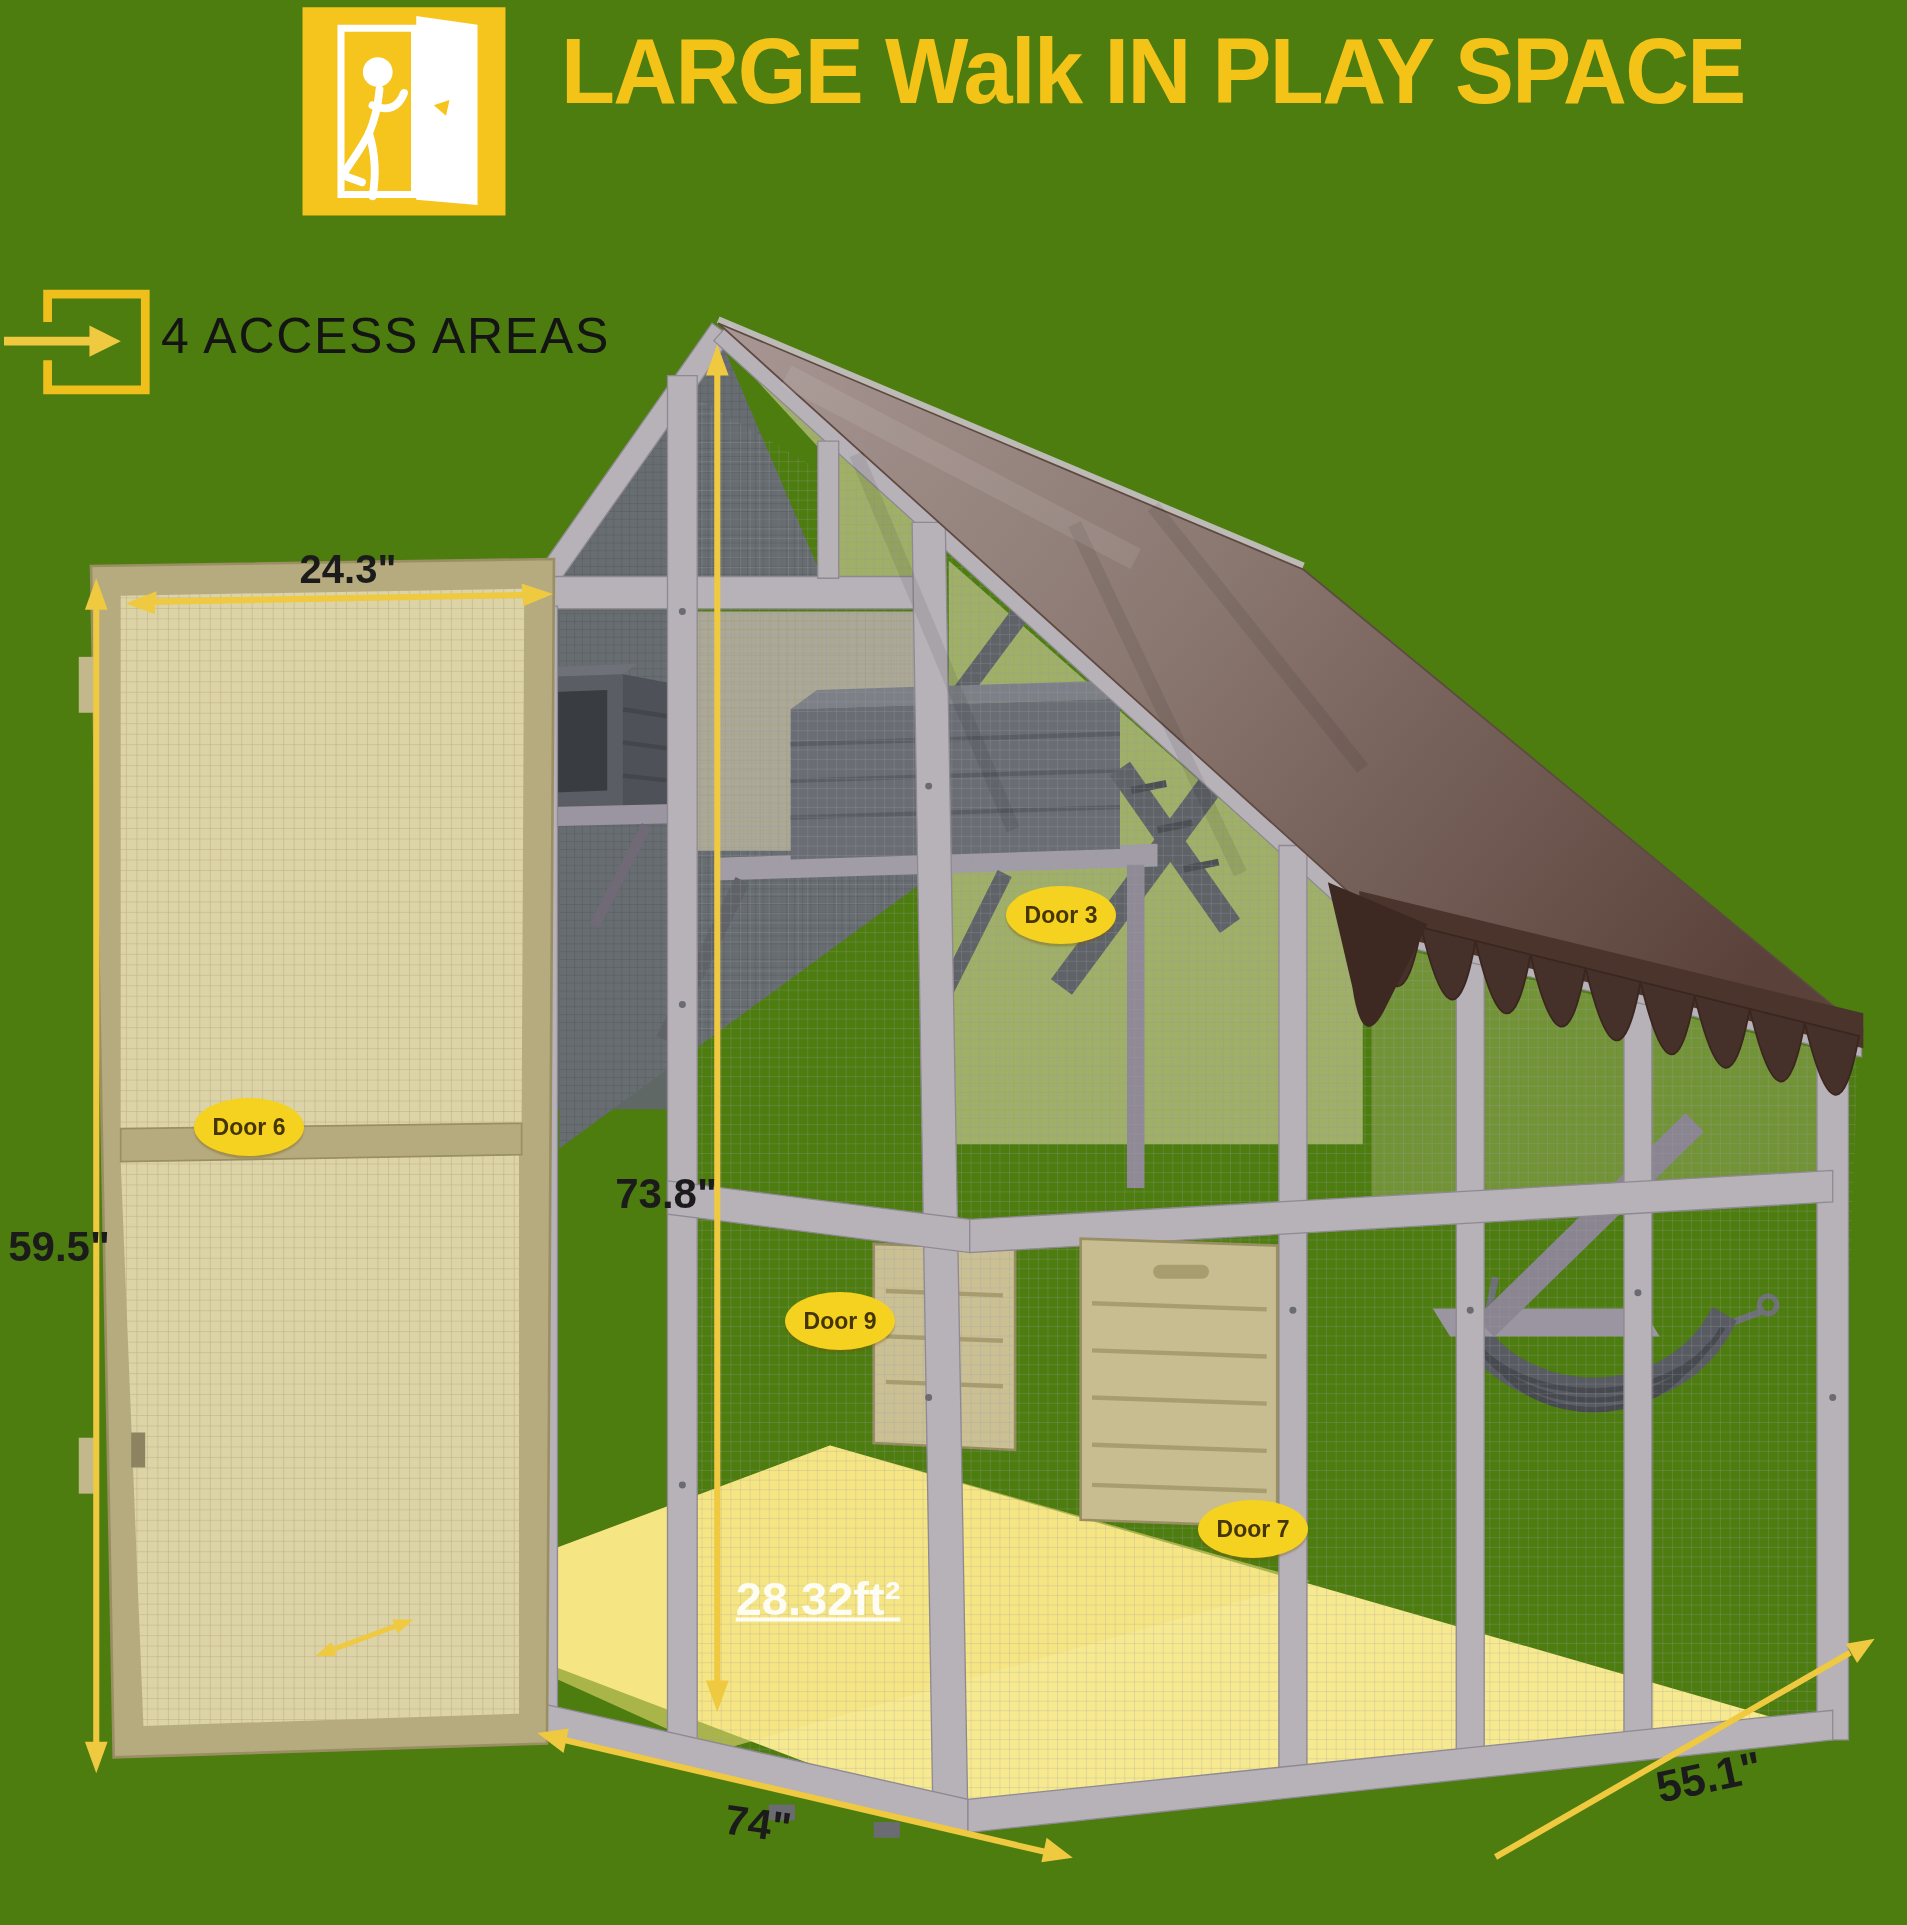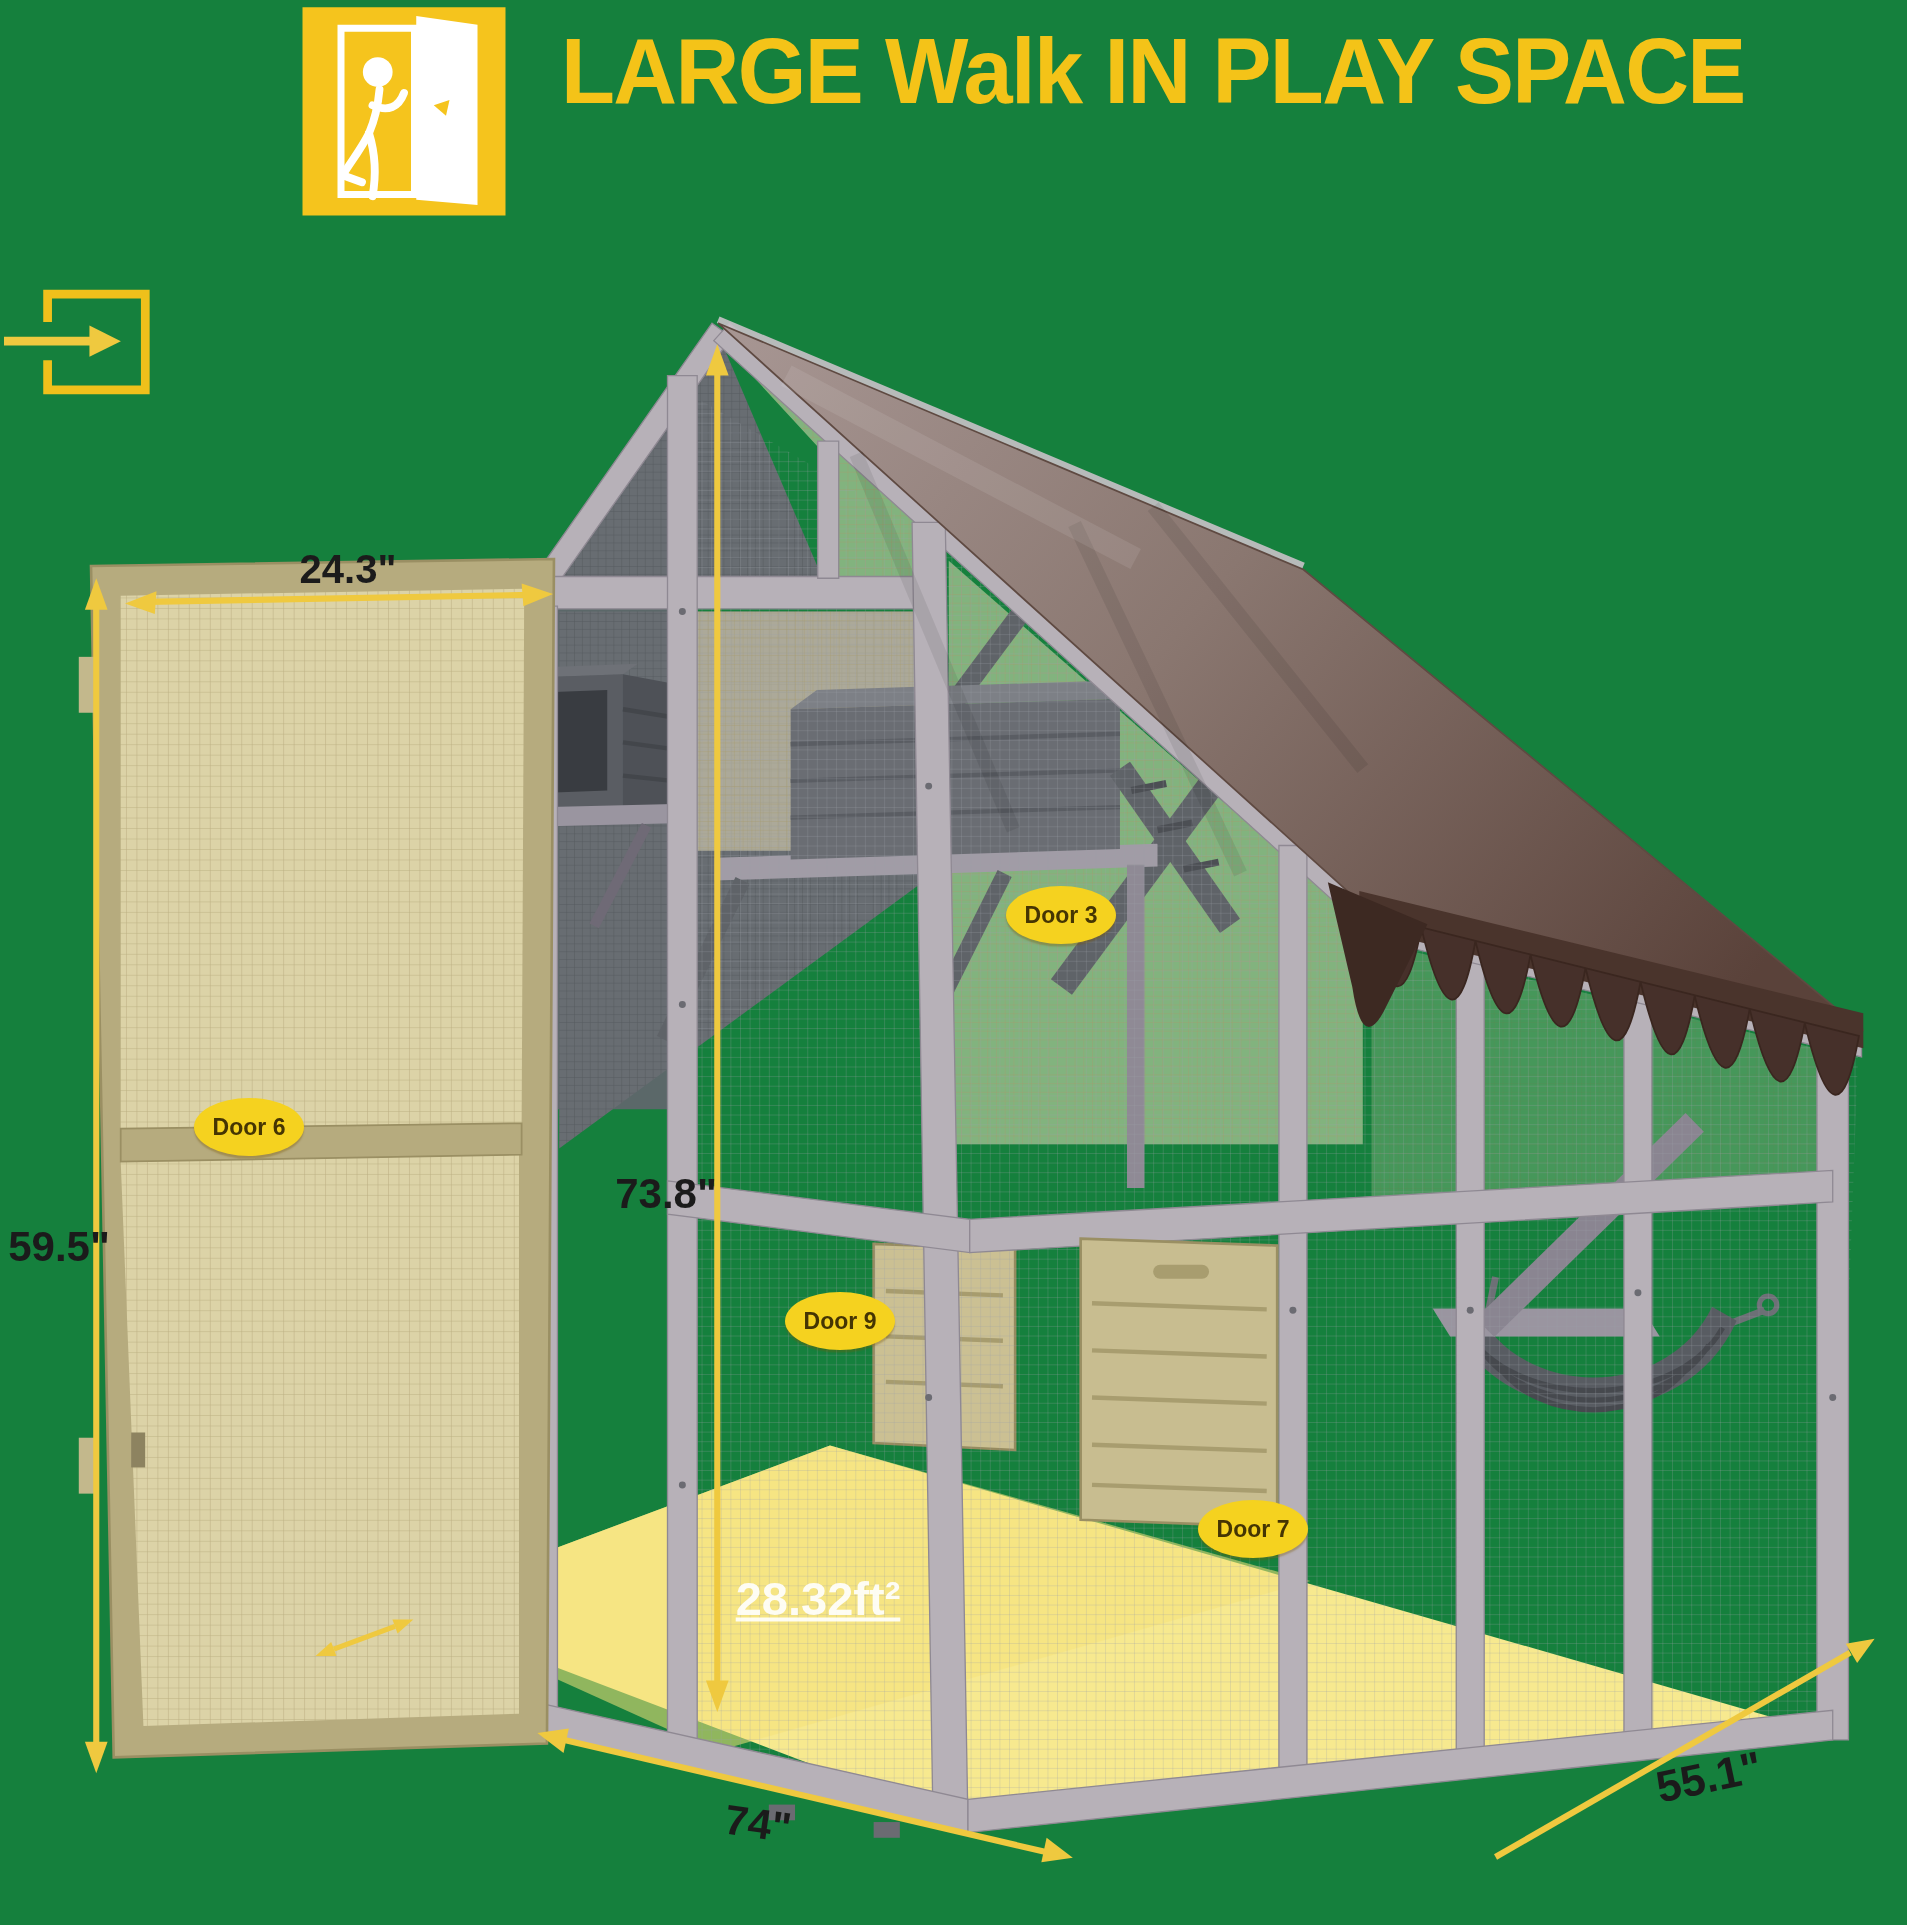--- a/index.html
+++ b/index.html
@@ -1,17 +1,17 @@
 <!DOCTYPE html>
 <html style="font-size:14px"><head>
 <meta charset="utf-8">
 <style>
   html,body{margin:0;padding:0;background:#ffffff;}
   .stage{
-    position:relative;width:1908px;height:1926px;background:#15803d;
+    position:relative;width:1908px;height:1926px;background:#4d7c0f;
     font-family:"Liberation Sans",sans-serif;overflow:hidden;
   }
   .scene{position:absolute;left:0;top:0;width:1908px;height:1926px;}
   .abs{position:absolute;}
   .page-title{
     position:absolute;left:561px;top:17.5px;font-size:93px;font-weight:800;
     color:#F4C318;letter-spacing:-1.7px;white-space:nowrap;
     transform:scaleX(.95);transform-origin:left top;
   }
   .subtitle{
@@ -250,20 +250,21 @@
     </g>
   </svg>
 
   <div class="page-title">LARGE Walk IN PLAY SPACE</div>
 
   <svg class="abs" style="left:3.5px;top:285px;width:150px;height:114px" viewBox="0 0 172 130">
     <path d="M50,42 V10 H162 V120 H50 V86" fill="none" stroke="#EFC01B" stroke-width="10"></path>
     <line x1="0" y1="64" x2="102" y2="64" stroke="#EFC93F" stroke-width="10"></line>
     <polygon points="98,46 134,64 98,82" fill="#EFC93F"></polygon>
   </svg>
+  <div class="access-label">4 ACCESS AREAS</div>
 
   <div class="lbl s46" style="left:348px;top:569px">24.3"</div>
   <div class="lbl s48" style="left:59px;top:1247px">59.5"</div>
   <div class="lbl s48" style="left:666px;top:1194px">73.8"</div>
   <div class="lbl s48 r8" style="left:758px;top:1824px">74"</div>
   <div class="lbl s50 rm12" style="left:1709px;top:1777px">55.1"</div>
   <div class="lbl area" style="left:818px;top:1598px">28.32ft²</div>
 
   <div class="badge" style="left:249px;top:1127px">Door 6</div>
   <div class="badge" style="left:840px;top:1321px">Door 9</div>

